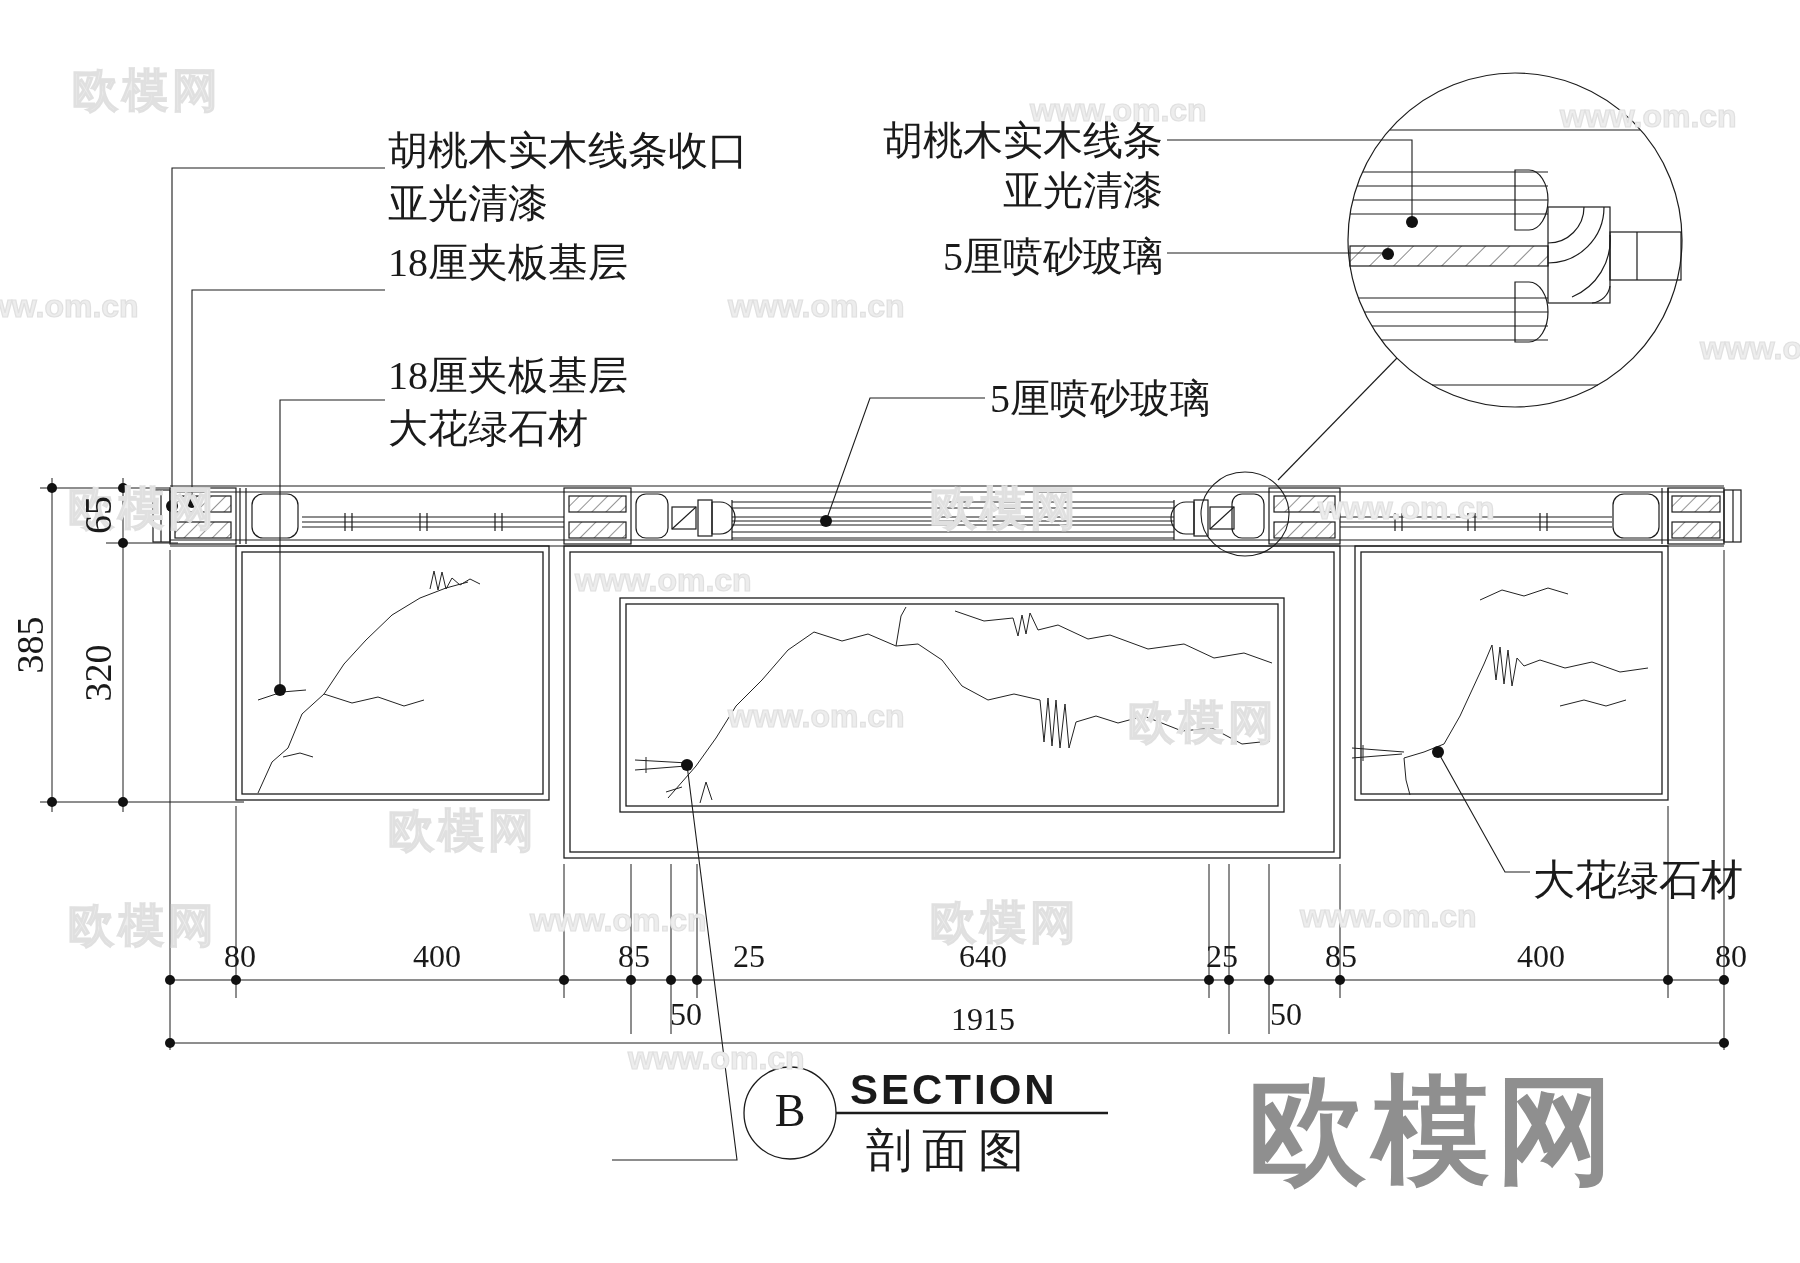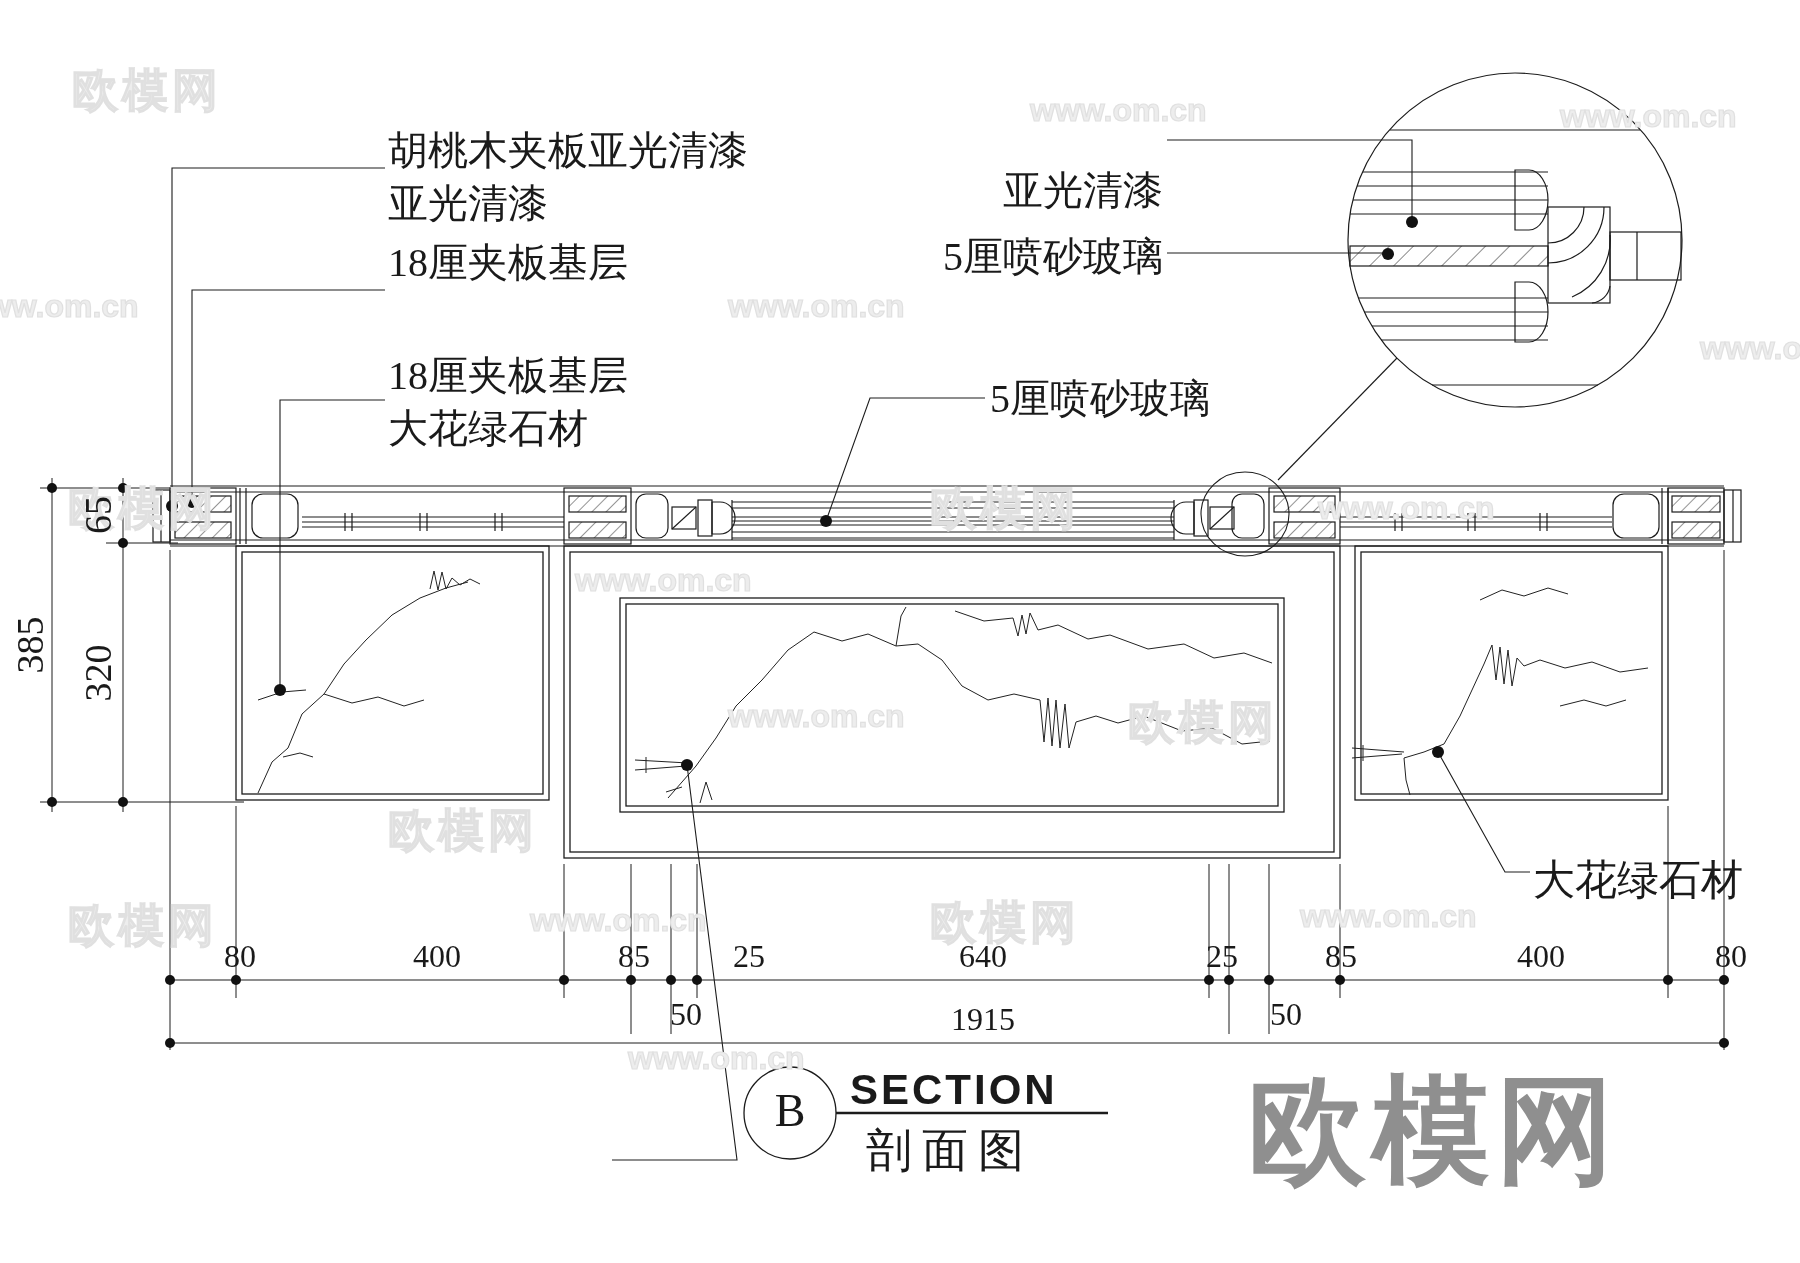--- a/index.html
+++ b/index.html
@@ -307,26 +307,27 @@
   <div class="wm wm-cn" style="left:388px;top:800px">欧模网</div>
   <div class="wm wm-url" style="left:728px;top:698px">www.om.cn</div>
   <div class="wm wm-cn" style="left:1128px;top:692px">欧模网</div>
   <div class="wm wm-cn" style="left:68px;top:895px">欧模网</div>
   <div class="wm wm-url" style="left:530px;top:902px">www.om.cn</div>
   <div class="wm wm-cn" style="left:930px;top:892px">欧模网</div>
   <div class="wm wm-url" style="left:1300px;top:898px">www.om.cn</div>
   <div class="wm wm-url" style="left:628px;top:1040px">www.om.cn</div>
   <div class="biglogo" style="left:1248px;top:1052px">欧模网</div>
 
-  <div class="txt ann" style="left:388px;top:128px">胡桃木夹板亚光清漆</div>
+  <div class="txt ann" style="left:388px;top:128px">胡桃木实木线条收口</div>
   <div class="txt ann" style="left:388px;top:181px">亚光清漆</div>
   <div class="txt ann" style="left:388px;top:240px">18厘夹板基层</div>
   <div class="txt ann" style="left:388px;top:353px">18厘夹板基层</div>
   <div class="txt ann" style="left:388px;top:406px">大花绿石材</div>
 
+  <div class="txt ann ann-r" style="right:637px;top:118px">胡桃木实木线条</div>
   <div class="txt ann ann-r" style="right:637px;top:168px">亚光清漆</div>
   <div class="txt ann ann-r" style="right:637px;top:234px">5厘喷砂玻璃</div>
 
   <div class="txt ann" style="left:990px;top:376px">5厘喷砂玻璃</div>
 
   <div class="txt mat" style="left:1533px;top:852px">大花绿石材</div>
 
   <div class="txt dim-rot" style="left:30px;top:645px">385</div>
   <div class="txt dim-rot" style="left:98px;top:515px">65</div>
   <div class="txt dim-rot" style="left:98px;top:673px">320</div>

